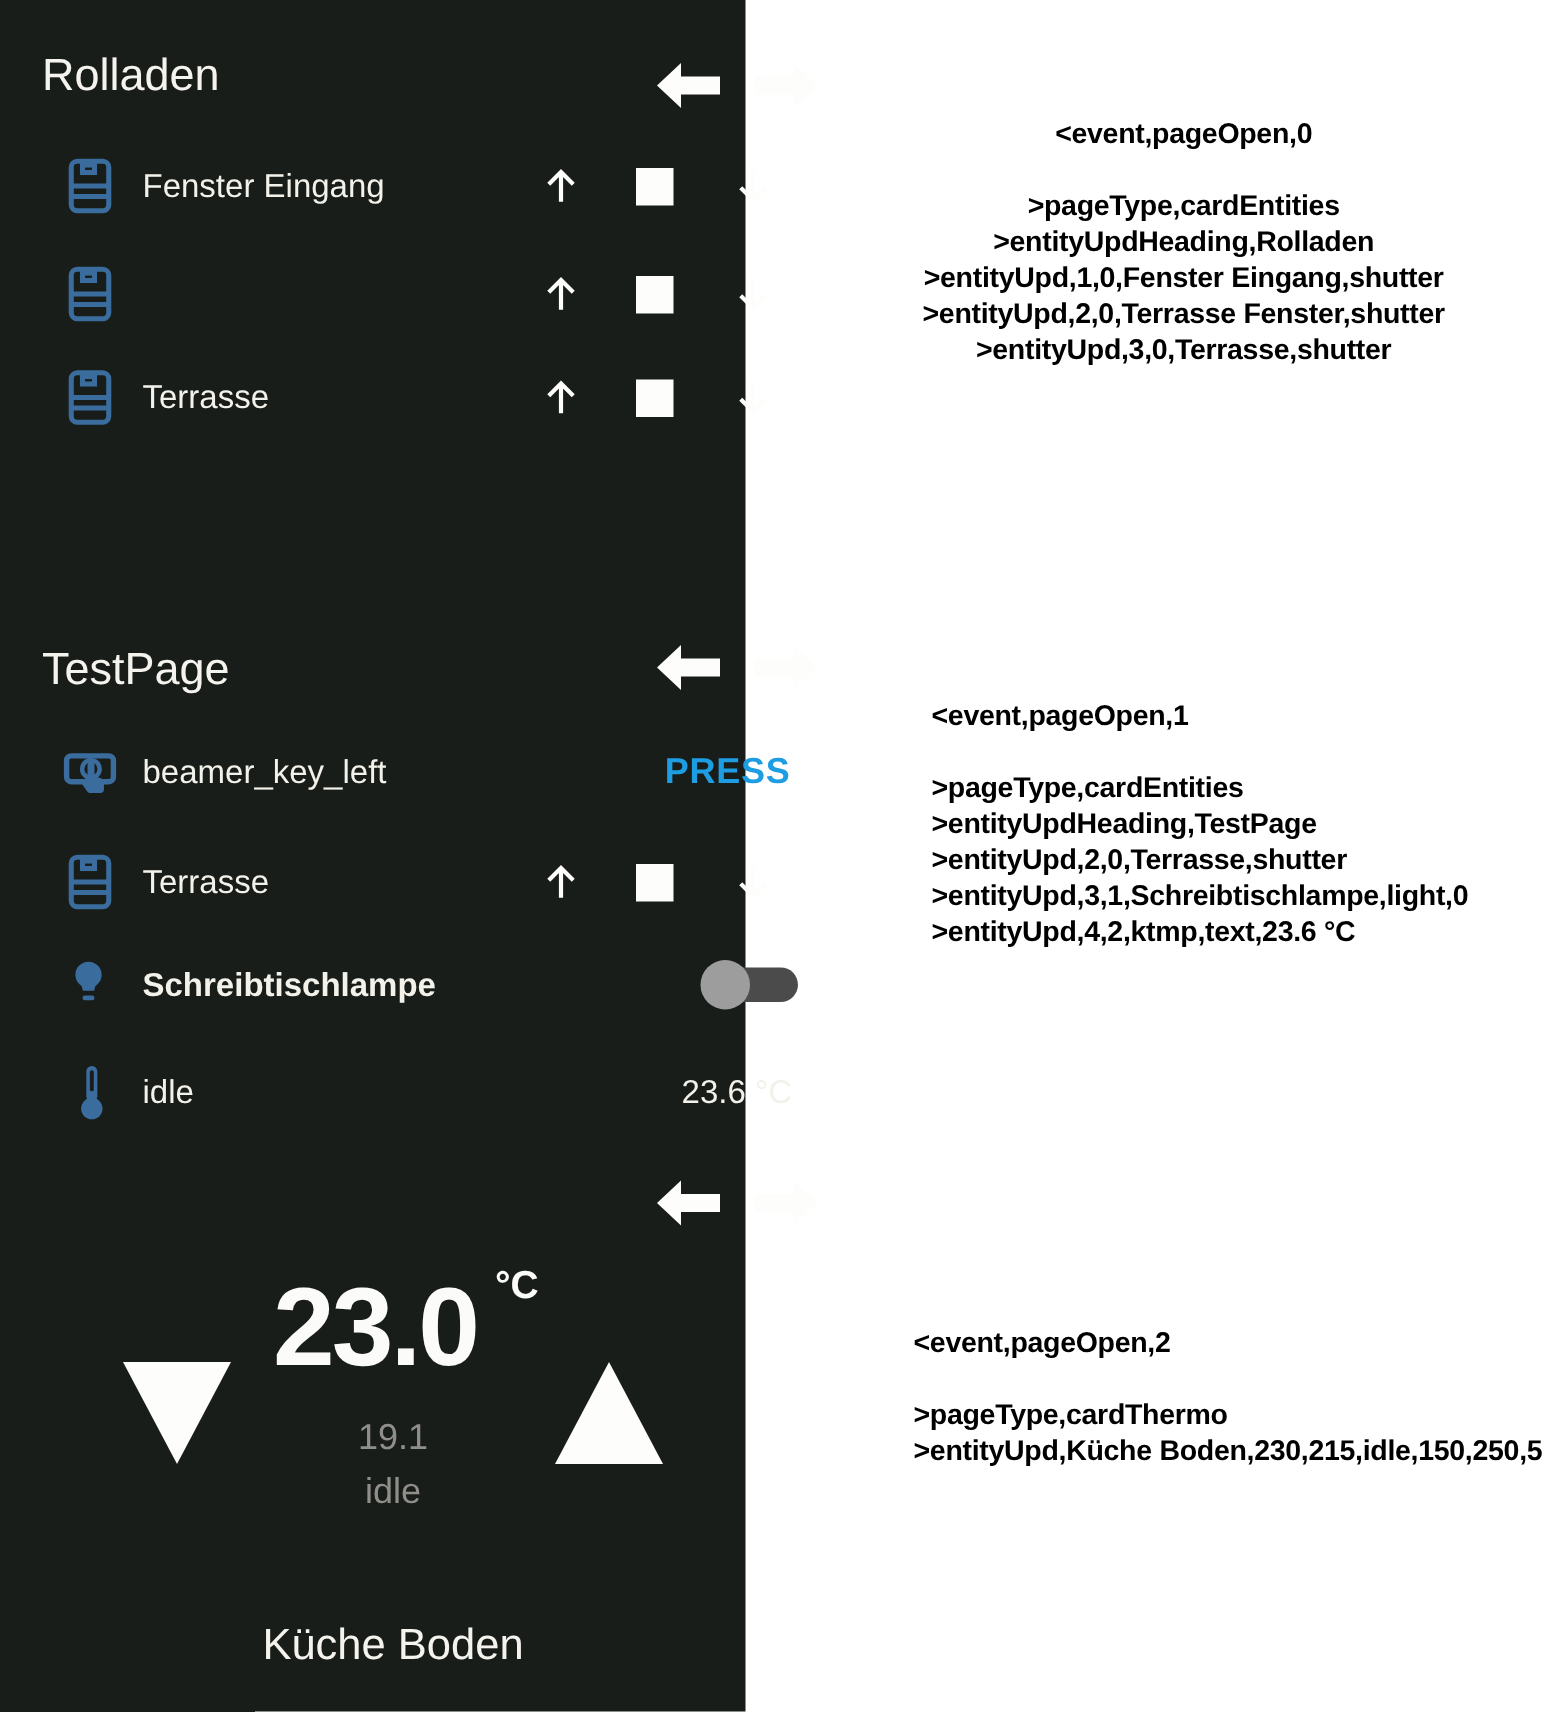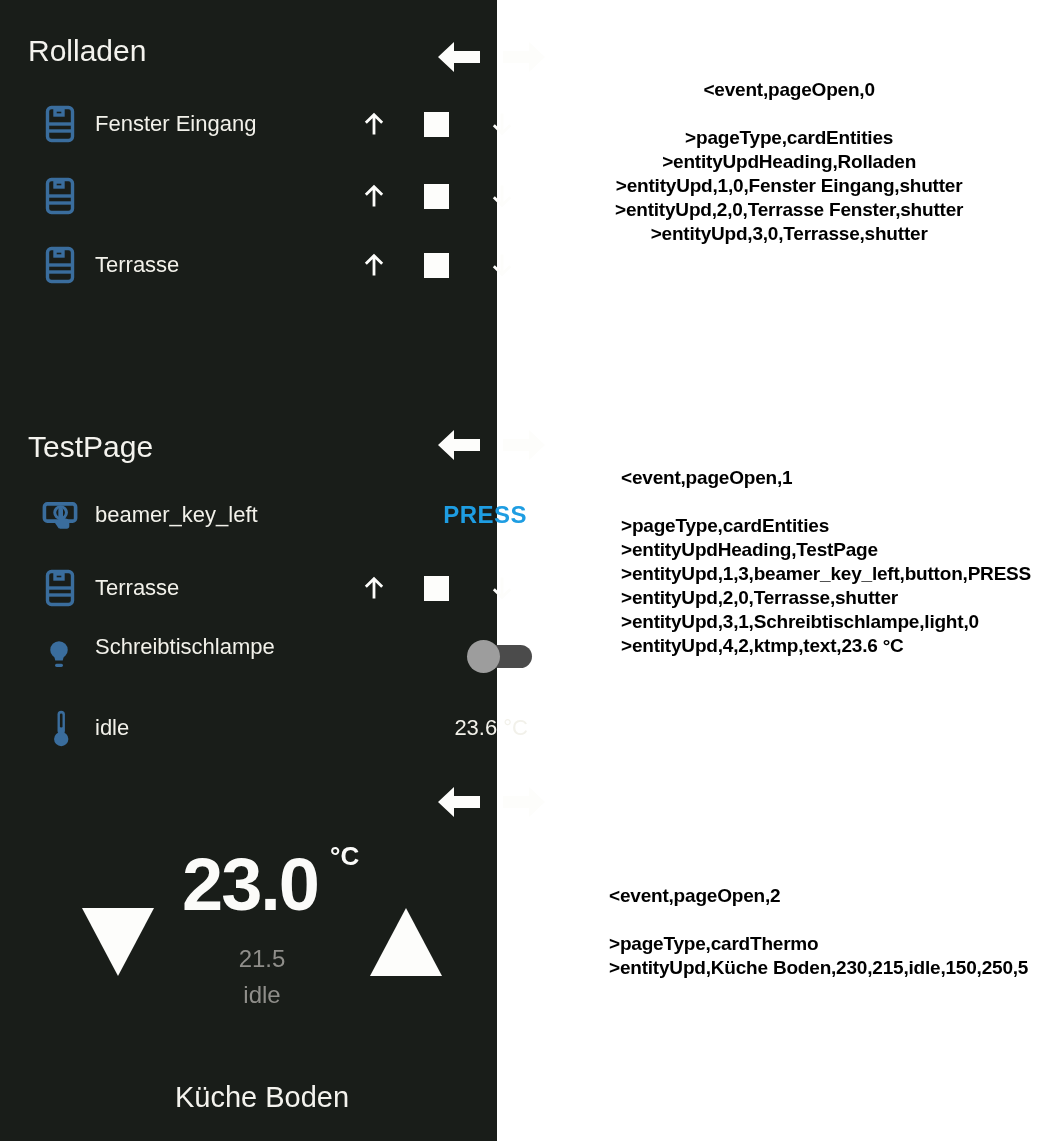--- a/index.html
+++ b/index.html
@@ -169,21 +169,21 @@
         </svg>
     </span>
 
     <span class="row-icon" style="left:44px;top:258px;">
       <svg width="30" height="40" viewBox="0 0 24 32">
         <circle cx="12" cy="9.5" r="7" fill="#3a6d9d"></circle>
         <path d="M7.5 12h9l-1.5 6h-6z" fill="#3a6d9d"></path>
         <rect x="8.8" y="20.5" width="6.4" height="2.6" rx="1.3" fill="#3a6d9d"></rect>
       </svg>
     </span>
-    <div class="lbl" style="top:252px;">Schreibtischlampe</div>
+    <div class="lbl" style="top:262px;font-weight:bold;">Schreibtischlampe</div>
     <div class="toggle" style="top:265px;">
       <div class="knob"></div>
     </div>
 
     <span class="row-icon" style="left:48px;top:328px;">
       <svg width="26" height="40" viewBox="0 0 24 36">
         <rect x="8.8" y="2" width="6.8" height="22" rx="3.4" fill="#3a6d9d"></rect>
         <rect x="11" y="4.6" width="2.4" height="13" rx="1.2" fill="#191d19"></rect>
         <circle cx="12.2" cy="28.2" r="6.6" fill="#3a6d9d"></circle>
       </svg>
@@ -211,21 +211,21 @@
       <svg width="72" height="70" viewBox="0 0 72 70">
           <polygon points="0,0 72,0 36,68" fill="#fdfdfb"></polygon>
         </svg>
     </span>
     <span class="thermo-tri" style="left:370px;top:146px;">
       <svg width="72" height="70" viewBox="0 0 72 70">
           <polygon points="36,2 72,70 0,70" fill="#fdfdfb"></polygon>
         </svg>
     </span>
 
-    <div class="temp-sub" style="top:185px;">21.5</div>
+    <div class="temp-sub" style="top:185px;">19.1</div>
     <div class="temp-sub" style="top:221px;">idle</div>
 
     <div class="thermo-title">Küche Boden</div>
   </div>
 </div>
 
 <div class="log-block" style="top:78px;text-align:center;">
   <div class="log-line">&lt;event,pageOpen,0</div>
   <div class="gap"></div>
   <div class="log-line">&gt;pageType,cardEntities</div>
@@ -233,21 +233,20 @@
   <div class="log-line">&gt;entityUpd,1,0,Fenster Eingang,shutter</div>
   <div class="log-line">&gt;entityUpd,2,0,Terrasse Fenster,shutter</div>
   <div class="log-line">&gt;entityUpd,3,0,Terrasse,shutter</div>
 </div>
 
 <div class="log-block" style="top:466px;left:621px;">
   <div class="log-line">&lt;event,pageOpen,1</div>
   <div class="gap"></div>
   <div class="log-line">&gt;pageType,cardEntities</div>
   <div class="log-line">&gt;entityUpdHeading,TestPage</div>
-  <div class="log-line">&gt;entityUpd,1,3,beamer_key_left,button,PRESS</div>
   <div class="log-line">&gt;entityUpd,2,0,Terrasse,shutter</div>
   <div class="log-line">&gt;entityUpd,3,1,Schreibtischlampe,light,0</div>
   <div class="log-line">&gt;entityUpd,4,2,ktmp,text,23.6 °C</div>
 </div>
 
 <div class="log-block" style="top:884px;left:609px;">
   <div class="log-line">&lt;event,pageOpen,2</div>
   <div class="gap"></div>
   <div class="log-line">&gt;pageType,cardThermo</div>
   <div class="log-line">&gt;entityUpd,Küche Boden,230,215,idle,150,250,5</div>

